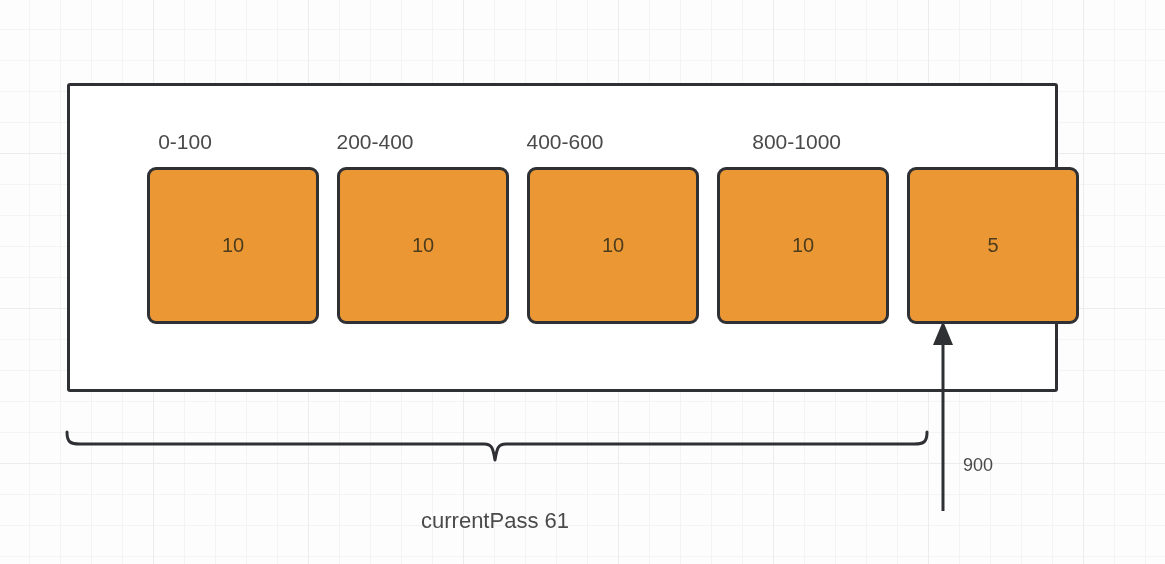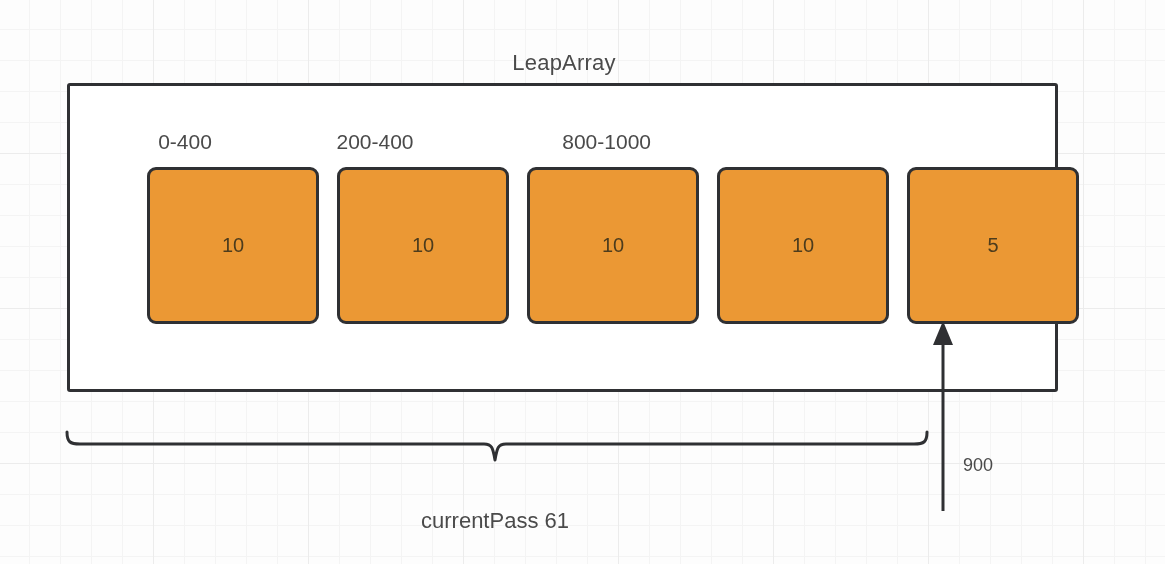--- a/index.html
+++ b/index.html
@@ -146,27 +146,27 @@
     color: #c9c9c9;
     white-space: nowrap;
     letter-spacing: 1px;
   }
 </style>
 </head>
 <body>
 
 <div id="canvas">
 
-  <div class="title">LeapArray</div>
 
   <div class="array-box"></div>
 
   <div class="labels">
-    <div class="label-cell">0-400</div>
+    <div class="label-cell">0-100</div>
     <div class="label-cell">200-400</div>
+    <div class="label-cell">400-600</div>
     <div class="label-cell">800-1000</div>
   </div>
 
   <div class="buckets">
     <div class="bucket">10</div>
     <div class="bucket">10</div>
     <div class="bucket">10</div>
     <div class="bucket">10</div>
     <div class="bucket">5</div>
   </div>

